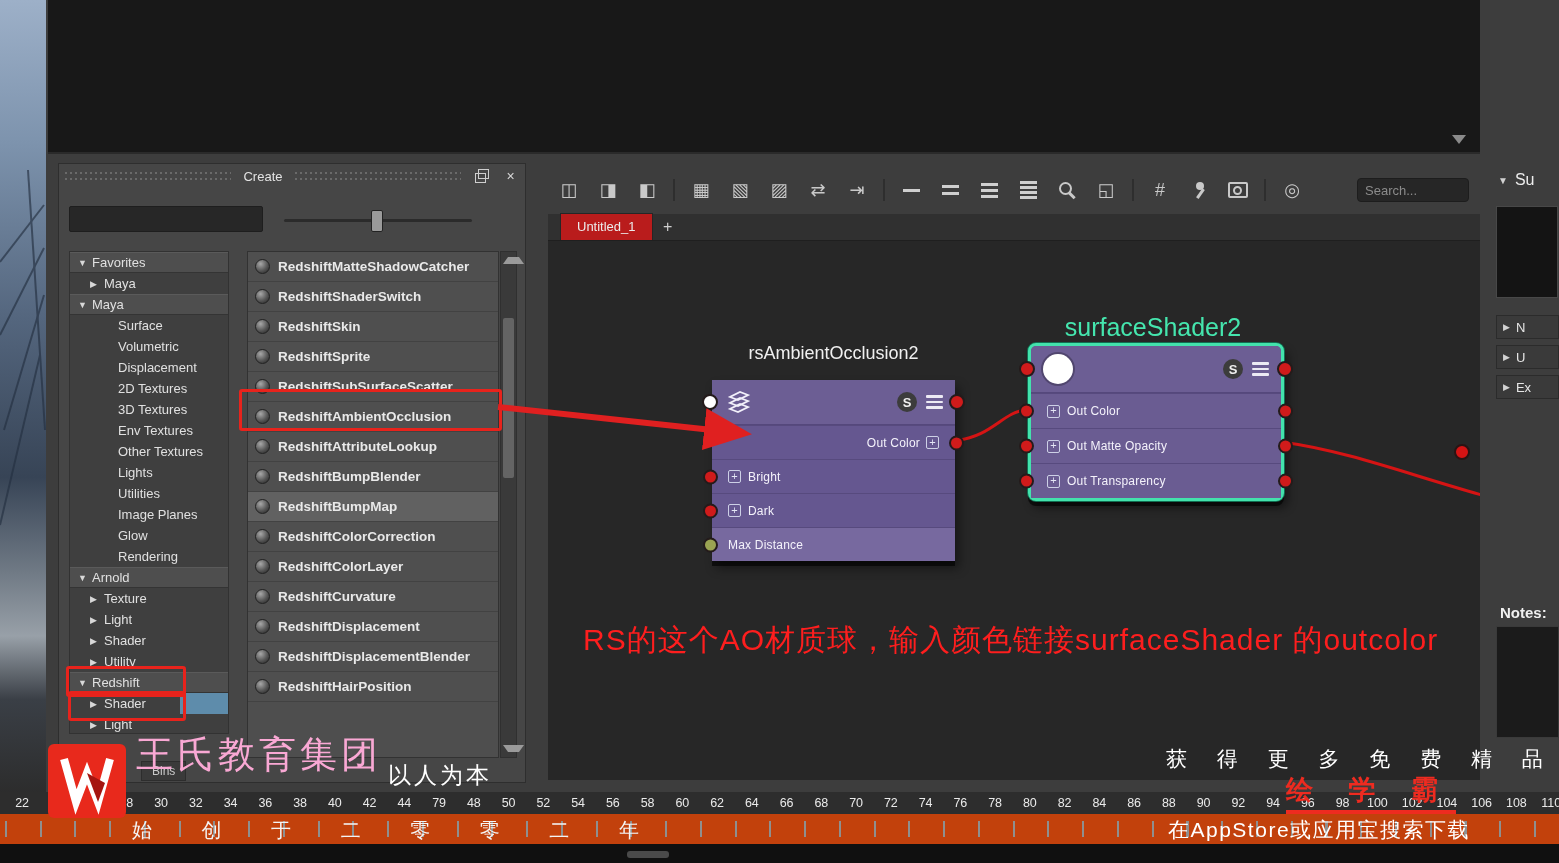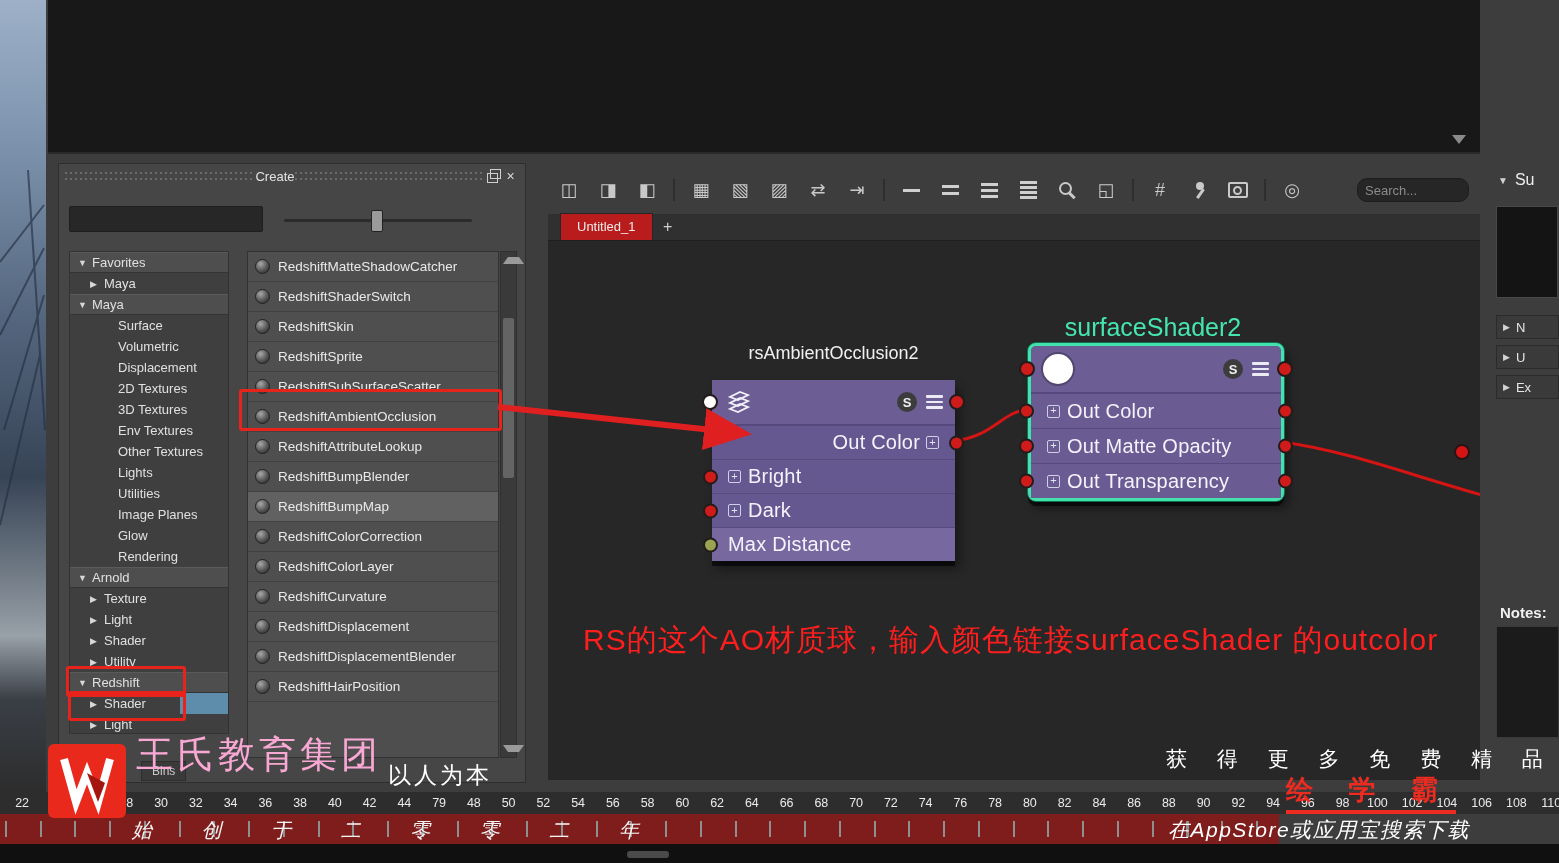--- a/index.html
+++ b/index.html
@@ -10,42 +10,42 @@
   .left-strip{position:absolute;left:0;top:0;width:46px;height:795px;
     background:linear-gradient(180deg,#9db0c8 0%,#7d93ad 18%,#54667e 40%,#374456 60%,#707a85 72%,#98a0a8 80%,#3a3f46 88%,#2c2c2c 100%);}
   .left-strip svg{position:absolute;inset:0;}
 
   
   .viewport{position:absolute;left:48px;top:0;width:1432px;height:152px;background:#181818;border-bottom:2px solid #2a2a2a;}
   .vp-arrow{position:absolute;right:14px;bottom:8px;width:0;height:0;border-left:7px solid transparent;border-right:7px solid transparent;border-top:9px solid #8a8a8a;}
 
   
   .create-panel{position:absolute;left:58px;top:163px;width:468px;height:620px;background:#464646;border:1px solid #2e2e2e;box-sizing:border-box;}
-  .cp-header{position:absolute;left:0;top:0;right:0;height:24px;display:flex;align-items:center;gap:0;padding:0 6px;}
+  .cp-header{position:absolute;left:0;top:0;right:0;height:24px;display:flex;align-items:center;gap:12px;padding:0 6px;}
   .dotline{flex:1;height:8px;background:
       repeating-linear-gradient(90deg,#6a6a6a 0 2px,transparent 2px 5px) 0 0/100% 2px no-repeat,
       repeating-linear-gradient(90deg,#6a6a6a 0 2px,transparent 2px 5px) 0 6px/100% 2px no-repeat;}
   .cp-title{font-size:13px;color:#e3e3e3;}
   .winbtn{width:17px;height:15px;display:flex;align-items:center;justify-content:center;color:#d8d8d8;font-size:14px;cursor:pointer;}
   .winbtn.float{position:relative;}
   .winbtn.float::before{content:"";width:9px;height:8px;border:1px solid #cfcfcf;position:absolute;left:2px;bottom:1px;background:#464646;}
   .winbtn.float::after{content:"";width:9px;height:8px;border:1px solid #cfcfcf;position:absolute;right:1px;top:0;}
   .cp-search{position:absolute;left:10px;top:42px;width:180px;height:24px;background:#272727;border:1px solid #1e1e1e;border-radius:2px;color:#ccc;padding:0 6px;font-size:13px;outline:none;}
   .cp-slider-track{position:absolute;left:225px;top:55px;width:188px;height:3px;background:#2b2b2b;border-radius:2px;}
   .cp-slider-handle{position:absolute;left:312px;top:46px;width:10px;height:20px;background:#9a9a9a;border-radius:2px;border:1px solid #222;}
 
   .cp-cats{position:absolute;left:10px;top:87px;width:160px;height:483px;background:#3f3f3f;border:1px solid #323232;box-sizing:border-box;overflow:hidden;}
   .cat-row{height:21px;display:flex;align-items:center;font-size:13px;color:#e0e0e0;white-space:nowrap;}
   .cat-row.hdr{background:#4e4e4e;border-top:1px solid #5a5a5a;border-bottom:1px solid #343434;padding-left:8px;box-sizing:border-box;}
   .cat-row.sub{padding-left:20px;}
   .cat-row.leaf{padding-left:34px;}
   .cat-row.sel{background:linear-gradient(90deg,rgba(0,0,0,0) 0 110px,#5e8cab 110px);}
   .cat-arrow{width:14px;font-size:9px;color:#d8d8d8;}
 
-  .cp-nodes{position:absolute;left:188px;top:87px;width:252px;height:507px;background:#4e4e4e;border:1px solid #323232;box-sizing:border-box;overflow:hidden;}
+  .cp-nodes{position:absolute;left:188px;top:87px;width:252px;height:507px;background:#4e4e4e;border:1px solid #323232;box-sizing:border-box;overflow:hidden;font-weight:bold;}
   .nt-row{height:29px;display:flex;align-items:center;padding-left:7px;border-bottom:1px solid #424242;background:#4f4f4f;font-size:13.5px;color:#e9e9e9;white-space:nowrap;}
   .nt-row.selected{background:#616161;}
   .sphere{flex:0 0 15px;height:15px;border-radius:50%;background:radial-gradient(circle at 35% 30%,#a8a8a8,#565656 55%,#262626 95%);margin-right:8px;border:1px solid #222;box-sizing:border-box;}
 
   .cp-scroll{position:absolute;left:441px;top:87px;width:17px;height:507px;background:#3a3a3a;border:1px solid #303030;box-sizing:border-box;}
   .sb-arrow{position:absolute;left:2px;width:11px;height:0;border-left:5px solid transparent;border-right:5px solid transparent;}
   .sb-up{top:5px;border-bottom:7px solid #9a9a9a;}
   .sb-down{bottom:5px;border-top:7px solid #9a9a9a;}
   .sb-thumb{position:absolute;left:2px;top:66px;width:11px;height:160px;background:#646464;border-radius:2px;}
   .bins-tab{position:absolute;left:82px;top:597px;padding:2px 10px;background:#3a3a3a;color:#c9c9c9;font-size:12px;border:1px solid #2d2d2d;}
@@ -58,21 +58,21 @@
   .k-bars1 .glyph{background:linear-gradient(#cfcfcf 0 0) no-repeat center/17px 3px;}
   .k-bars2 .glyph{background:linear-gradient(#cfcfcf 0 0) no-repeat center 6px/17px 3px,linear-gradient(#cfcfcf 0 0) no-repeat center 13px/17px 3px;}
   .k-bars3 .glyph{background:linear-gradient(#cfcfcf 0 0) no-repeat center 4px/17px 3px,linear-gradient(#cfcfcf 0 0) no-repeat center 10px/17px 3px,linear-gradient(#cfcfcf 0 0) no-repeat center 16px/17px 3px;}
   .k-bars4 .glyph{background:linear-gradient(#cfcfcf 0 0) no-repeat center 2px/17px 3px,linear-gradient(#cfcfcf 0 0) no-repeat center 7px/17px 3px,linear-gradient(#cfcfcf 0 0) no-repeat center 12px/17px 3px,linear-gradient(#cfcfcf 0 0) no-repeat center 17px/17px 3px;}
   .k-mag .glyph::before{content:"";width:9px;height:9px;border:2px solid #c9c9c9;border-radius:50%;margin:-4px 0 0 -4px;}
   .k-mag .glyph::after{content:"";position:absolute;width:8px;height:2.5px;background:#c9c9c9;transform:rotate(45deg);left:12px;top:15px;}
   .k-cam .glyph::before{content:"";width:16px;height:12px;border:2px solid #c9c9c9;border-radius:2px;}
   .k-cam .glyph::after{content:"";position:absolute;width:5px;height:5px;border:2px solid #c9c9c9;border-radius:50%;left:6px;top:7px;}
   .k-pin .glyph::before{content:"";width:8px;height:8px;border-radius:50%;background:#c9c9c9;margin-right:-2px;margin-top:-8px;}
   .k-pin .glyph::after{content:"";width:2.5px;height:11px;background:#c9c9c9;transform:rotate(35deg);margin-left:-3px;margin-top:6px;}
-  .ne-search{position:absolute;left:1357px;top:178px;width:112px;height:24px;background:#262626;border:1px solid #1d1d1d;border-radius:10px;color:#ccc;font-size:13px;padding:0 7px;box-sizing:border-box;outline:none;}
+  .ne-search{position:absolute;left:1357px;top:178px;width:112px;height:24px;background:#262626;border:1px solid #1d1d1d;border-radius:4px;color:#ccc;font-size:13px;padding:0 7px;box-sizing:border-box;outline:none;}
   .ne-search::placeholder{color:#8b8b8b;}
   .ne-tabbar{position:absolute;left:548px;top:214px;width:932px;height:27px;background:#303030;border-bottom:1px solid #1f1f1f;display:flex;align-items:flex-end;box-sizing:border-box;}
   .ne-tab{margin-left:12px;padding:0 16px;height:26px;line-height:26px;background:#b91c1c;color:#ececec;font-size:13px;border:1px solid #262626;border-bottom:none;}
   .ne-tab-add{width:30px;height:26px;line-height:26px;text-align:center;color:#cfcfcf;font-size:16px;cursor:pointer;}
   .ne-canvas{position:absolute;left:548px;top:241px;width:932px;height:539px;background:#272727;overflow:hidden;}
   .wires{position:absolute;inset:0;pointer-events:none;}
 
   .node-title{position:absolute;text-align:center;font-size:18px;color:#f0f0f0;white-space:nowrap;}
   .node-title.ss{color:#45e6ae;font-size:25px;}
 
@@ -81,21 +81,21 @@
   .gnode.ss{left:480px;top:102px;width:250px;border:3px solid #43e2ac;border-radius:8px;box-shadow:0 0 0 1px #126e52,0 5px 0 rgba(0,0,0,.6),4px 7px 10px rgba(0,0,0,.45);}
   .ghead{position:relative;height:44px;display:flex;align-items:center;padding:0 12px;background:#6c5e94;border-bottom:1px solid #55487c;}
   .ss .ghead{height:46px;border-radius:5px 5px 0 0;}
   .ghead .spacer{flex:1;}
   .s-badge{width:20px;height:20px;border-radius:50%;background:#3c3c3c;color:#efefef;font-size:13px;font-weight:bold;display:flex;align-items:center;justify-content:center;margin-right:9px;}
   .lines-icon{display:flex;flex-direction:column;gap:3px;}
   .lines-icon i{display:block;width:17px;height:2.5px;background:#eceaf4;border-radius:1px;}
   .swatch-circle{width:30px;height:30px;border-radius:50%;background:#ffffff;box-shadow:0 0 0 2px rgba(0,0,0,.25);}
   .stack-icon{display:block;}
 
-  .nrow{position:relative;height:33px;display:flex;align-items:center;padding:0 16px;background:#655790;border-top:1px solid #574a7e;color:#f4f2fb;font-size:20px;white-space:nowrap;}
+  .nrow{position:relative;height:33px;display:flex;align-items:center;padding:0 16px;background:#655790;border-top:1px solid #574a7e;color:#f4f2fb;font-size:12px;white-space:nowrap;}
   .ss .nrow{height:34px;background:#6a5c92;}
   .nrow.row-lite{background:#77699f;}
   .nrow .nlabel{letter-spacing:.2px;}
   .nrow.align-right{justify-content:flex-end;}
   .port{position:absolute;width:15px;height:15px;border-radius:50%;top:50%;transform:translateY(-50%);border:2px solid #241b1b;box-sizing:border-box;display:none;}
   .port.pl{left:-9px;} .port.pr{right:-9px;}
   .ss .port.pl{left:-12px;} .ss .port.pr{right:-12px;}
   .port-left-red .port.pl{display:block;background:#d01b1b;}
   .port-right-red .port.pr{display:block;background:#d01b1b;}
   .port-left-green .port.pl{display:block;background:#9aa352;}
@@ -120,21 +120,21 @@
   .rp-arrow{font-size:10px;color:#d2d2d2;}
   .rp-swatch{position:absolute;left:8px;top:43px;width:60px;height:90px;background:#141414;border:1px solid #484848;}
   .rp-row{position:absolute;left:8px;width:63px;height:24px;background:#3a3a3a;border:1px solid #2b2b2b;display:flex;align-items:center;gap:6px;padding-left:6px;color:#e5e5e5;font-size:13px;box-sizing:border-box;}
   .rp-row .rp-arrow{font-size:9px;}
   .rp-notes-label{position:absolute;left:12px;top:441px;font-size:15px;font-weight:bold;color:#f0f0f0;}
   .rp-notes{position:absolute;left:8px;top:463px;width:63px;height:112px;background:#1b1b1b;border:1px solid #3a3a3a;box-sizing:border-box;}
 
   
   .tl-numbers{position:absolute;left:-30px;top:792px;width:1640px;height:22px;background:#2d2d2d;display:flex;align-items:center;z-index:5;}
   .tl-num{flex:0 0 34.75px;text-align:center;font-size:12.5px;color:#eaeaea;}
-  .tl-ticks{position:absolute;left:0;top:814px;width:1279px;height:30px;background:#7f1d1d;z-index:5;font-style:italic;}
+  .tl-ticks{position:absolute;left:0;top:814px;width:1559px;height:30px;background:#c2410c;z-index:5;}
   .tl-ticks::before{content:"";position:absolute;left:5px;right:0;top:7px;height:16px;
       background:repeating-linear-gradient(90deg,#8f8f8f 0 2px,transparent 2px 34.75px);}
   .tagline{position:absolute;left:132px;top:3px;font-size:20px;color:#f4f4f4;letter-spacing:22px;white-space:nowrap;}
   .appstore-line{position:absolute;left:1168px;top:2px;font-size:21px;color:#ffffff;letter-spacing:1.5px;white-space:nowrap;}
   .tl-bottom{position:absolute;left:0;top:844px;width:1559px;height:19px;background:#101010;z-index:5;}
   .hthumb{position:absolute;left:627px;top:7px;width:42px;height:7px;background:#4a4a4a;border-radius:3px;}
 
   
   .brand{position:absolute;z-index:60;white-space:nowrap;}
   .logo{left:48px;top:744px;width:78px;height:74px;}

